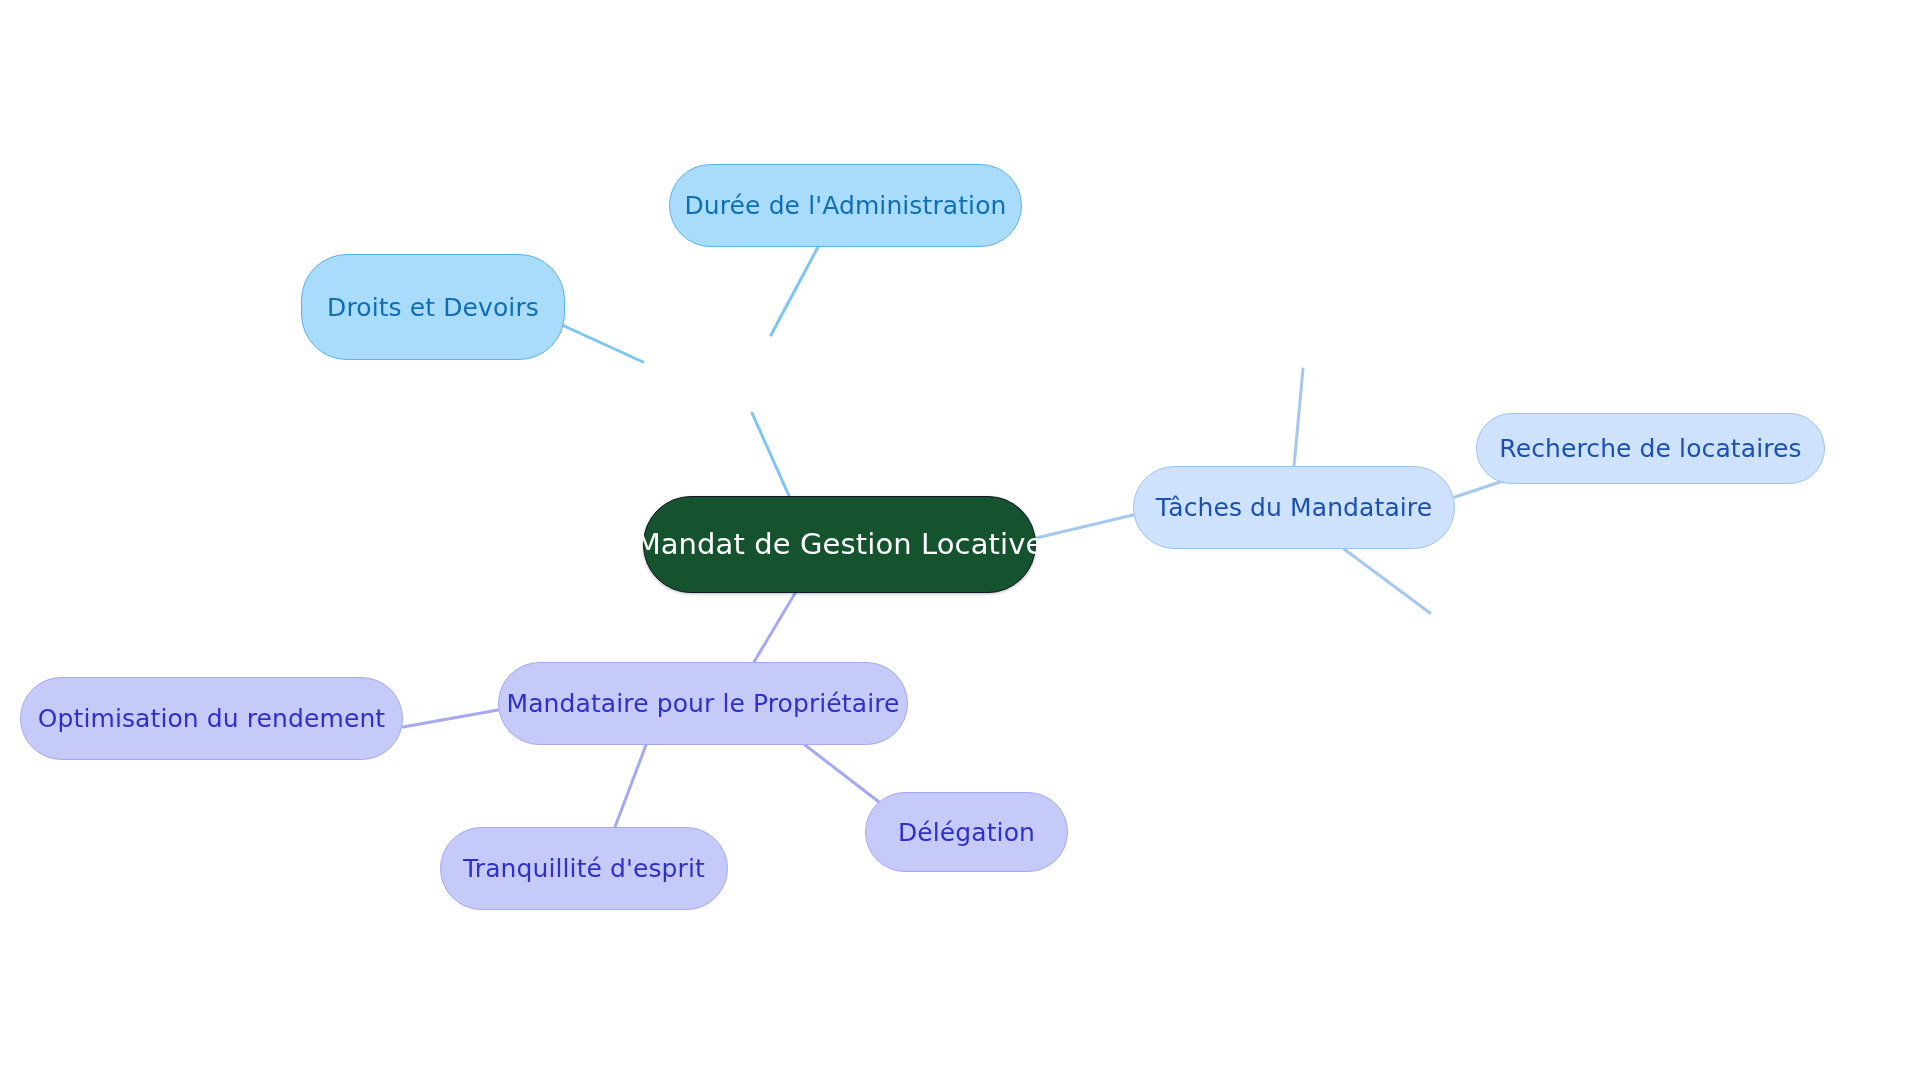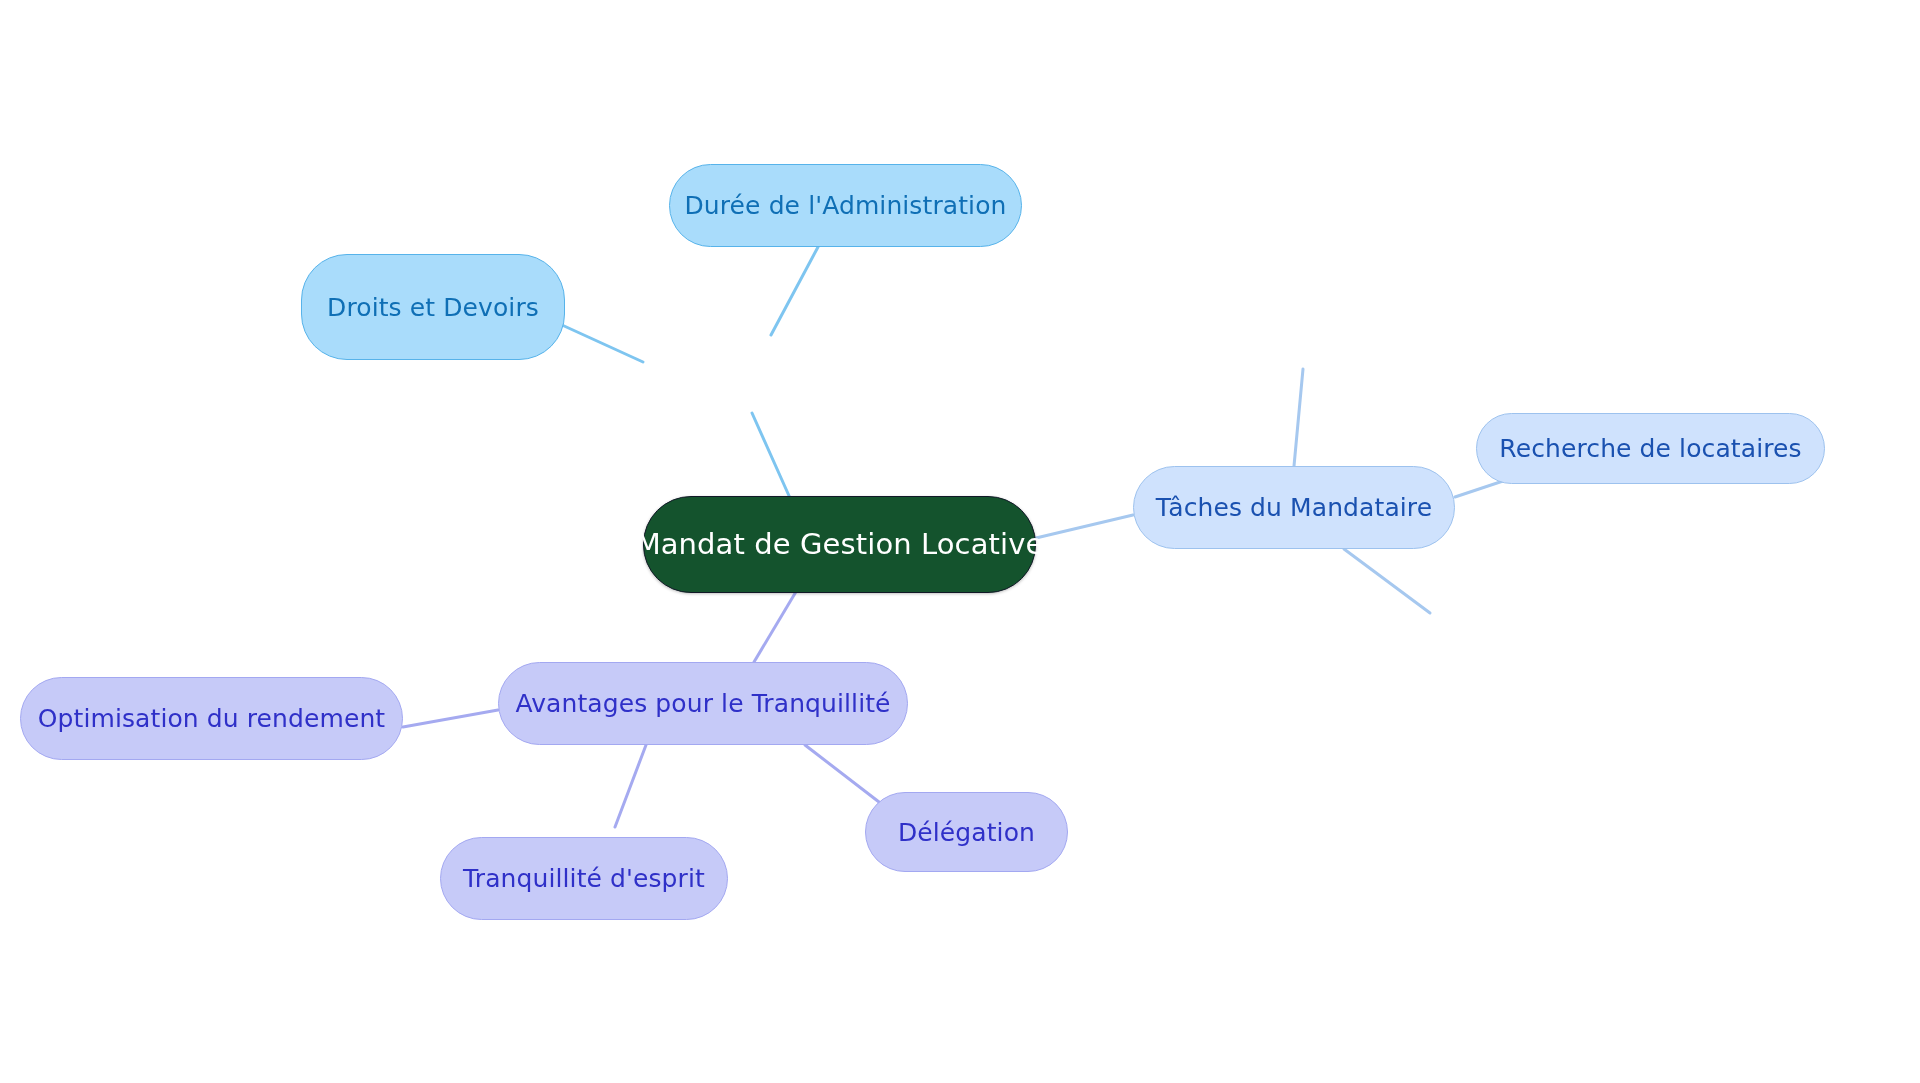--- a/index.html
+++ b/index.html
@@ -114,25 +114,25 @@
   </div>
 
   <div class="node paleblue" style="left: 1133px; top: 466px; width: 322px; height: 83px;">
     <span class="node-label">Tâches du Mandataire</span>
   </div>
   <div class="node paleblue" style="left: 1476px; top: 413px; width: 349px; height: 71px;">
     <span class="node-label">Recherche de locataires</span>
   </div>
 
   <div class="node purple" style="left: 498px; top: 662px; width: 410px; height: 83px;">
-    <span class="node-label">Avantages pour le Tranquillité</span>
+    <span class="node-label">Mandataire pour le Propriétaire</span>
   </div>
   <div class="node purple" style="left: 20px; top: 656px; width: 383px; height: 83px; margin-top: 21px;">
     <span class="node-label">Optimisation du rendement</span>
   </div>
-  <div class="node purple" style="left: 440px; top: 827px; width: 288px; height: 83px; margin-top: 10px;">
+  <div class="node purple" style="left: 440px; top: 827px; width: 288px; height: 83px;">
     <span class="node-label">Tranquillité d'esprit</span>
   </div>
   <div class="node purple" style="left: 865px; top: 792px; width: 203px; height: 80px;">
     <span class="node-label">Délégation</span>
   </div>
 
 </div>
 
 </body></html>

